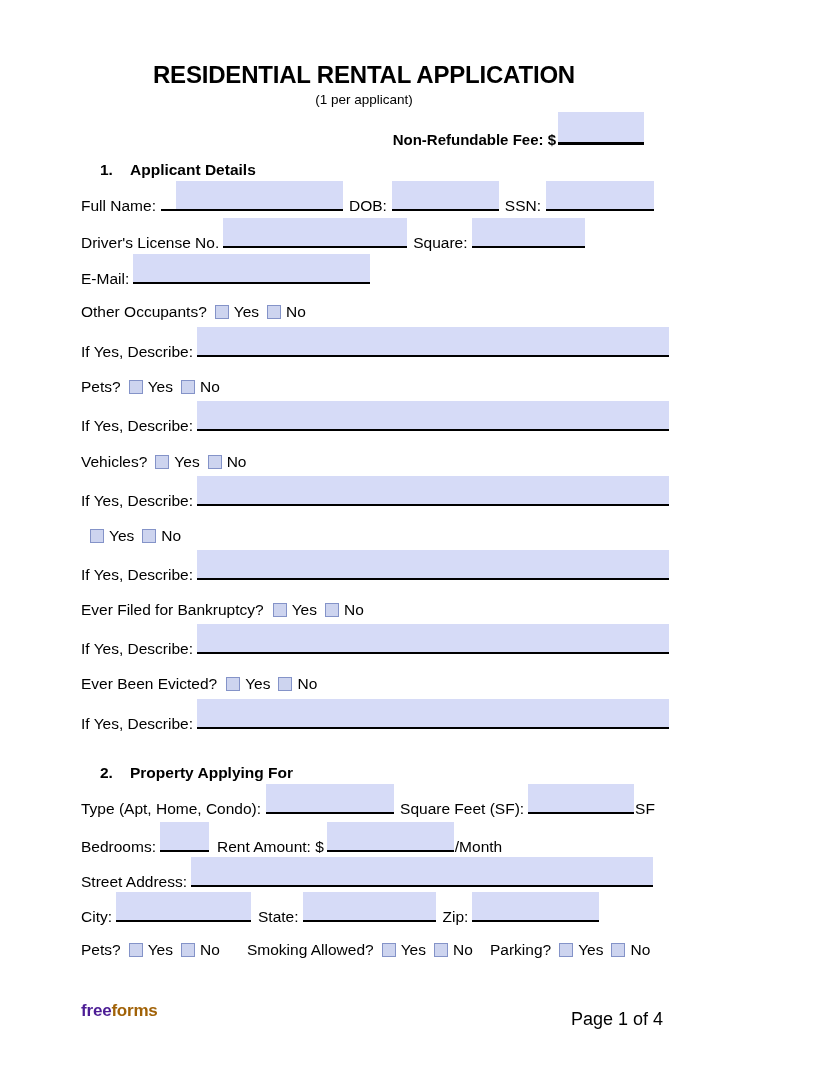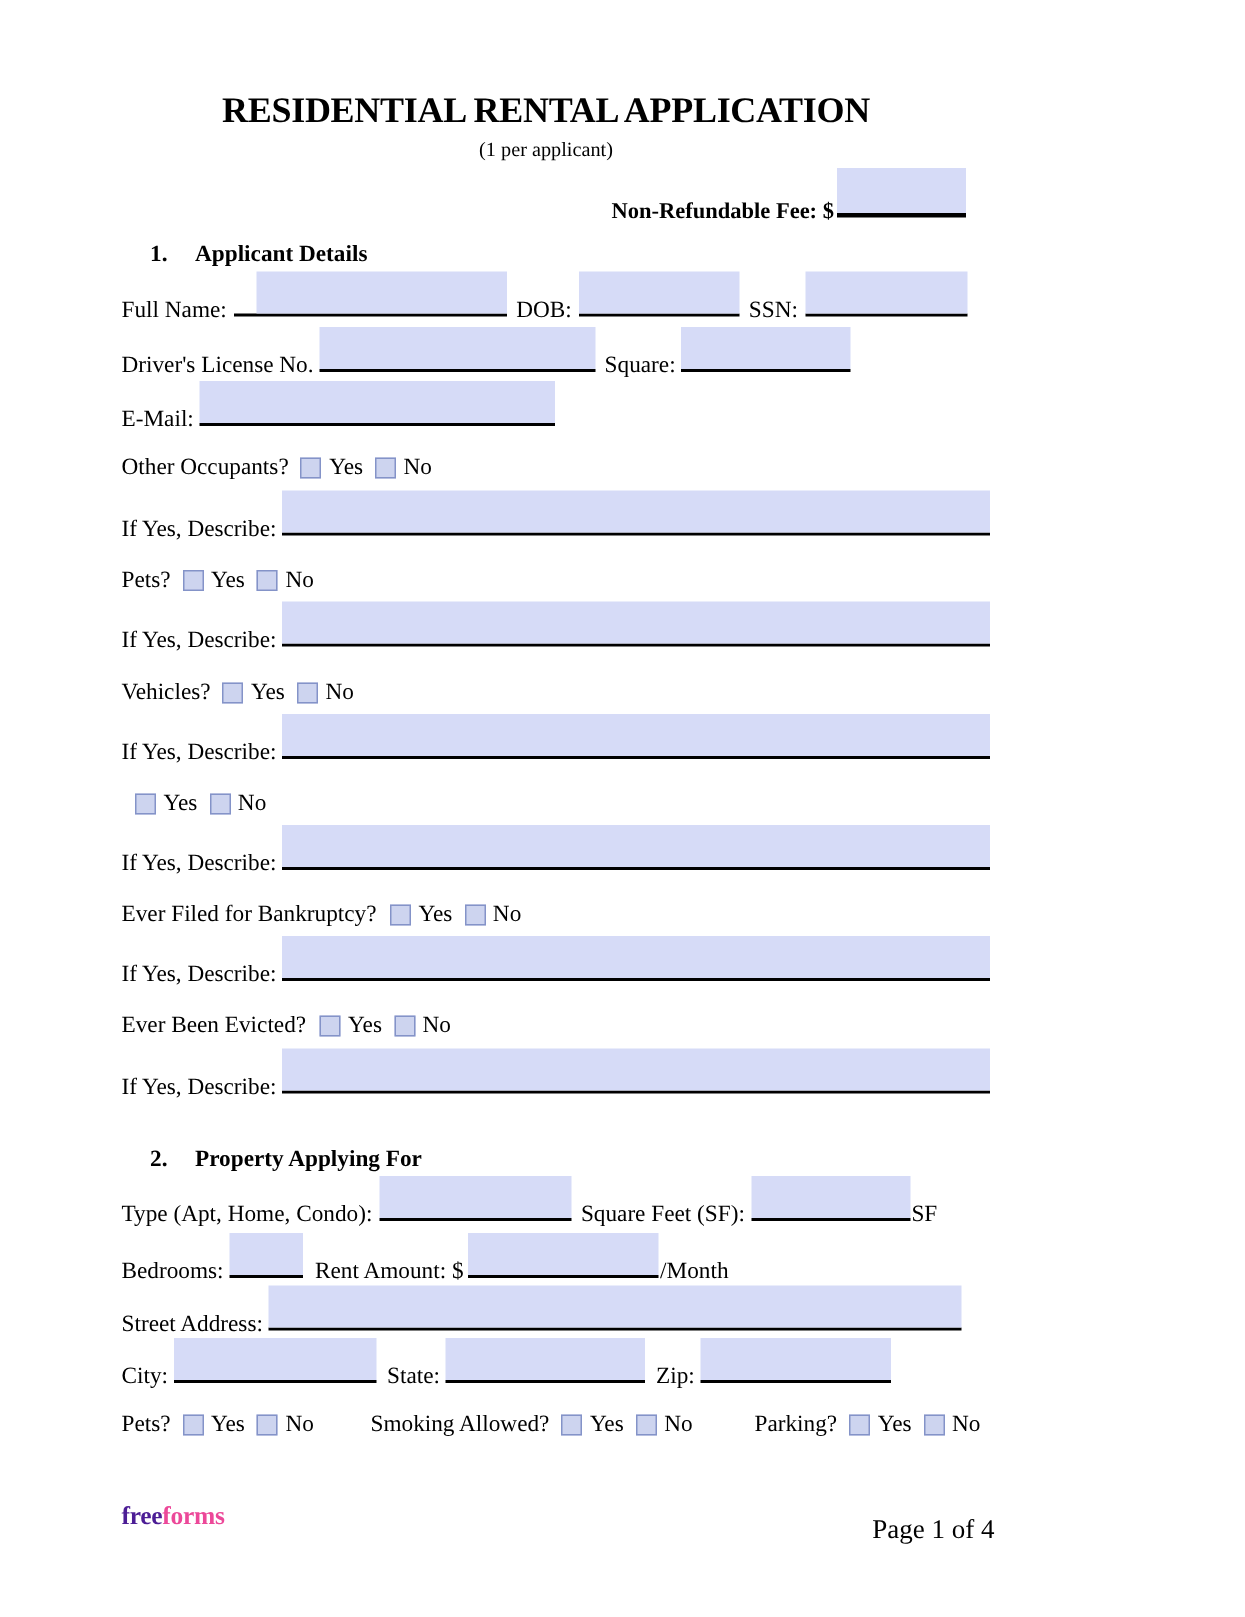--- a/index.html
+++ b/index.html
@@ -1,20 +1,20 @@
 <!DOCTYPE html>
 <html><head>
 <meta charset="utf-8">
 <style>
   html,body { margin:0; padding:0; background:#ffffff; }
   .page {
     position: relative;
     width: 728px; height: 1078px;
     background: #ffffff;
-    font-family: Liberation Serif, serif;
+    font-family: Liberation Sans, sans-serif;
     color: #000;
     overflow: hidden;
   }
   .title {
     position: absolute; top: 61px; left: 0; width: 100%;
     text-align: center; font-size: 24px; font-weight: bold; letter-spacing: -0.2px;
   }
   .subtitle {
     position: absolute; top: 92px; left: 0; width: 100%;
     text-align: center; font-size: 13.5px;
@@ -48,21 +48,21 @@
   .feerow {
     position: absolute; top: 112px; right: 84px;
     display: flex; align-items: baseline; white-space: nowrap;
     font-size: 15px; font-weight: bold;
   }
   .footer-logo {
     position: absolute; left: 81px; top: 1001px;
     font-size: 17px; font-weight: bold; letter-spacing: -0.2px;
   }
   .footer-logo .free { color: #4c1d95; }
-  .footer-logo .forms { color: #ec4899; }
+  .footer-logo .forms { color: #a16207; }
   .footer-page { position: absolute; top: 1009px; right: 65px; font-size: 18px; }
   
   .w-fullname { width: 182px; margin-left: 5px; }
   .w-dob { width: 107px; margin-left: 5px; }
   .w-ssn { width: 108px; margin-left: 5px; }
   .w-dl { width: 184px; margin-left: 4px; }
   .w-phone { width: 113px; margin-left: 4px; }
   .w-email { width: 237px; margin-left: 4px; }
   .w-describe { width: 472px; margin-left: 4px; }
   .w-type { width: 128px; margin-left: 5px; }
@@ -273,21 +273,21 @@
       <span class="cb"></span>
       <span>No</span>
   </div>
   <div class="cbrow" style="top:940px; left:247px;">
     <span>Smoking Allowed?</span>
       <span class="cb"></span>
       <span>Yes</span>
       <span class="cb"></span>
       <span>No</span>
   </div>
-  <div class="cbrow" style="top:940px; left:503px;text-align:center;">
+  <div class="cbrow" style="top:940px; left:490px;text-align:center;">
     <span>Parking?</span>
       <span class="cb"></span>
       <span>Yes</span>
       <span class="cb"></span>
       <span>No</span>
   </div>
 
   <div class="footer-logo">
     <span class="free">free</span><span class="forms">forms</span>
   </div>

